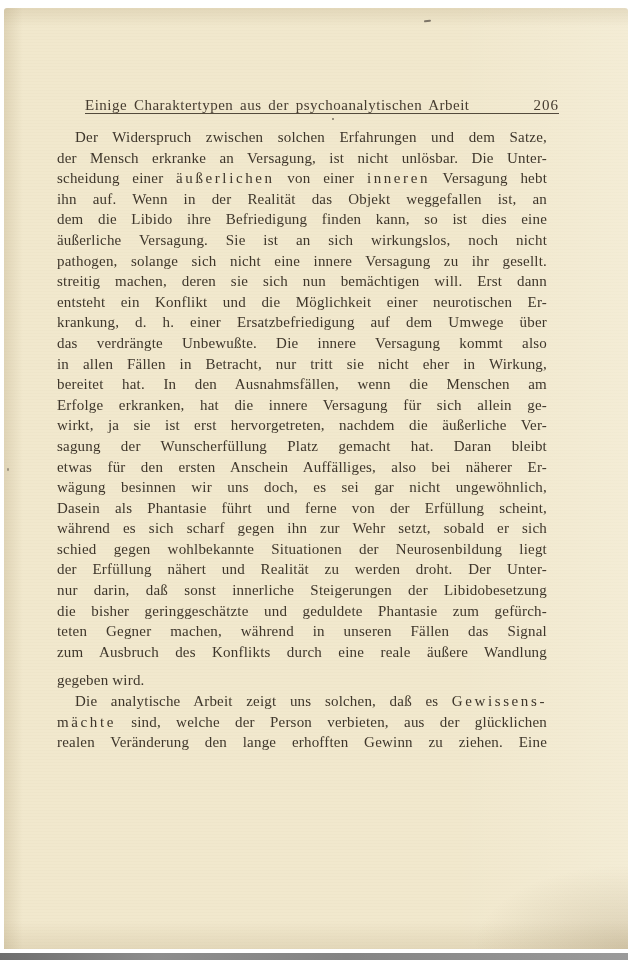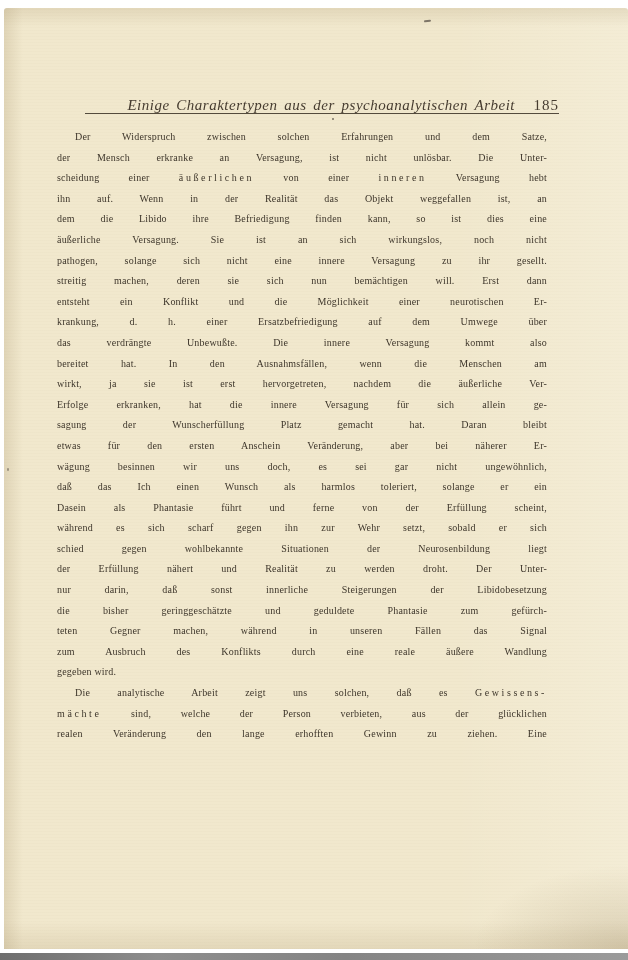--- a/index.html
+++ b/index.html
@@ -47,22 +47,21 @@
     position: absolute;
     left: 81px;
     top: 89px;
     width: 474px;
     display: flex;
     align-items: baseline;
     color: #463c30;
   }
   .header-title {
     flex: 1;
-    text-align: right;
-    font-style: italic;
+    text-align: left;
     font-size: 15px;
     letter-spacing: 0.5px;
     word-spacing: 2.5px;
     white-space: nowrap;
   }
   .header-num {
     width: 44px;
     text-align: right;
     font-size: 15px;
     letter-spacing: 1px;
@@ -75,34 +74,35 @@
     height: 0;
     border-bottom: 1.6px solid rgba(62,52,40,0.88);
   }
   
   .text-block {
     position: absolute;
     left: 53px;
     top: 119px;
     width: 490px;
     color: #3e362b;
-    font-size: 10px;
+    font-size: 15px;
     letter-spacing: 0.2px;
   }
   .line {
     line-height: 20.6px;
     height: 20.6px;
     text-align: justify;
     text-align-last: justify;
     white-space: nowrap;
     overflow: visible;
   }
   .line.left {
     text-align: center;
     text-align-last: left;
+    margin-top: 8px;
   }
   .line.indent {
     text-indent: 18px;
   }
   .sperr {
     letter-spacing: 2.6px;
   }
   
   .speck {
     position: absolute;
@@ -113,42 +113,42 @@
   .speck.s2 { left: 328px; top: 110px; width: 2px; height: 2px; border-radius: 50%; opacity: 0.8; }
   .speck.s3 { left: 3px;  top: 460px; width: 2px; height: 3px; opacity: 0.5; }
 </style>
 </head>
 <body>
 
 <div class="stage">
   <div class="paper">
     <div class="header">
       <div class="header-title">Einige Charaktertypen aus der psychoanalytischen Arbeit</div>
-      <div class="header-num">185</div>
+      <div class="header-num">206</div>
     </div>
     <div class="header-rule"></div>
     <div class="text-block">
         <div class="line indent"><span>Der Widerspruch zwischen solchen Erfahrungen und dem Satze,</span></div>
         <div class="line"><span>der Mensch erkranke an Versagung, ist nicht unlösbar. Die Unter-</span></div>
         <div class="line"><span>scheidung einer </span><span class="sperr">äußerlichen</span><span> von einer </span><span class="sperr">inneren</span><span> Versagung hebt</span></div>
         <div class="line"><span>ihn auf. Wenn in der Realität das Objekt weggefallen ist, an</span></div>
         <div class="line"><span>dem die Libido ihre Befriedigung finden kann, so ist dies eine</span></div>
         <div class="line"><span>äußerliche Versagung. Sie ist an sich wirkungslos, noch nicht</span></div>
         <div class="line"><span>pathogen, solange sich nicht eine innere Versagung zu ihr gesellt.</span></div>
         <div class="line"><span>streitig machen, deren sie sich nun bemächtigen will. Erst dann</span></div>
         <div class="line"><span>entsteht ein Konflikt und die Möglichkeit einer neurotischen Er-</span></div>
         <div class="line"><span>krankung, d. h. einer Ersatzbefriedigung auf dem Umwege über</span></div>
         <div class="line"><span>das verdrängte Unbewußte. Die innere Versagung kommt also</span></div>
+        <div class="line"><span>in allen Fällen in Betracht, nur tritt sie nicht eher in Wirkung,</span></div>
         <div class="line"><span>bereitet hat. In den Ausnahmsfällen, wenn die Menschen am</span></div>
+        <div class="line"><span>Erfolge erkranken, hat die innere Versagung für sich allein ge-</span></div>
         <div class="line"><span>wirkt, ja sie ist erst hervorgetreten, nachdem die äußerliche Ver-</span></div>
-        <div class="line"><span>Erfolge erkranken, hat die innere Versagung für sich allein ge-</span></div>
         <div class="line"><span>sagung der Wunscherfüllung Platz gemacht hat. Daran bleibt</span></div>
-        <div class="line"><span>etwas für den ersten Anschein Veränderung, aber bei näherer Er-</span></div>
+        <div class="line"><span>etwas für den ersten Anschein Auffälliges, also bei näherer Er-</span></div>
         <div class="line"><span>wägung besinnen wir uns doch, es sei gar nicht ungewöhnlich,</span></div>
-        <div class="line"><span>daß das Ich einen Wunsch als harmlos toleriert, solange er ein</span></div>
         <div class="line"><span>Dasein als Phantasie führt und ferne von der Erfüllung scheint,</span></div>
         <div class="line"><span>während es sich scharf gegen ihn zur Wehr setzt, sobald er sich</span></div>
         <div class="line"><span>schied gegen wohlbekannte Situationen der Neurosenbildung liegt</span></div>
         <div class="line"><span>der Erfüllung nähert und Realität zu werden droht. Der Unter-</span></div>
         <div class="line"><span>nur darin, daß sonst innerliche Steigerungen der Libidobesetzung</span></div>
         <div class="line"><span>die bisher geringgeschätzte und geduldete Phantasie zum gefürch-</span></div>
         <div class="line"><span>teten Gegner machen, während in unseren Fällen das Signal</span></div>
         <div class="line"><span>zum Ausbruch des Konflikts durch eine reale äußere Wandlung</span></div>
         <div class="line left"><span>gegeben wird.</span></div>
         <div class="line indent"><span>Die analytische Arbeit zeigt uns solchen, daß es </span><span class="sperr">Gewissens-</span></div>

